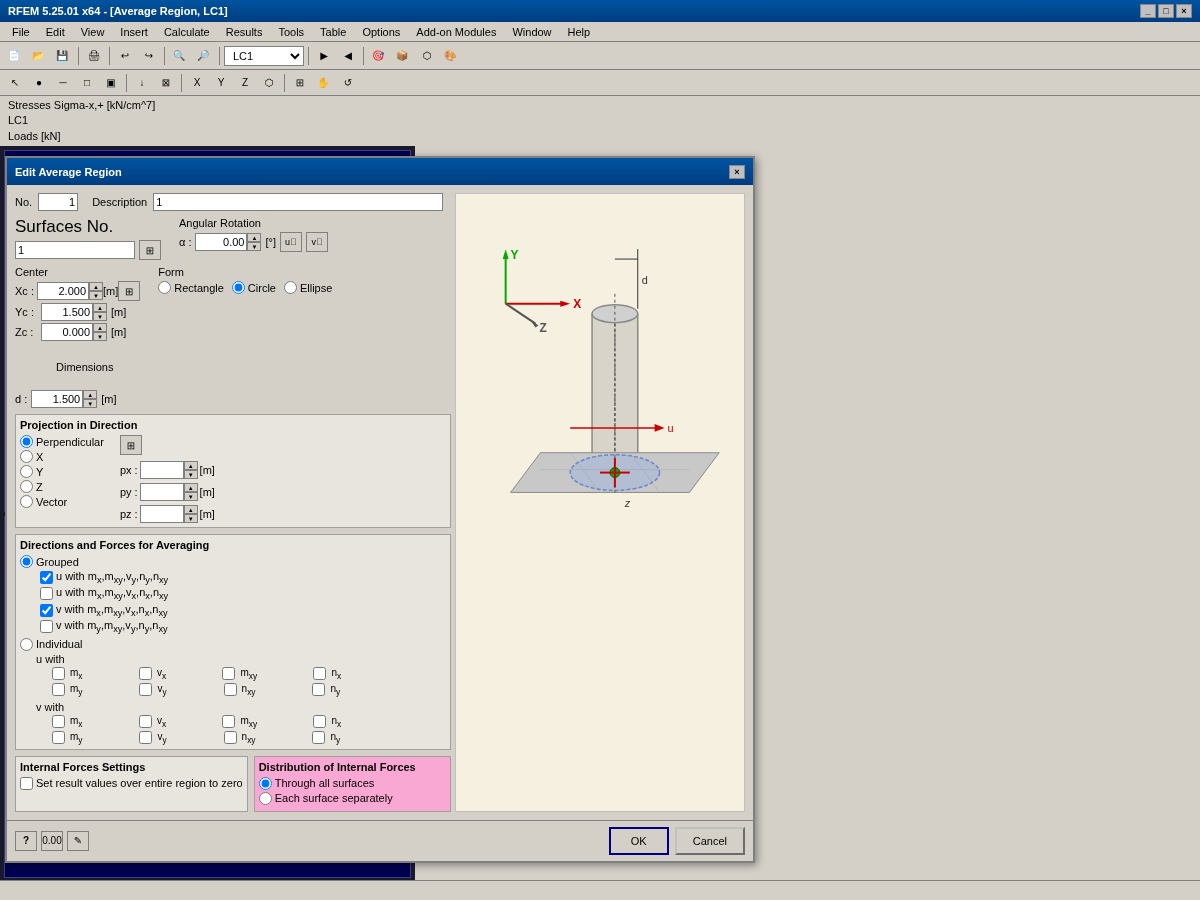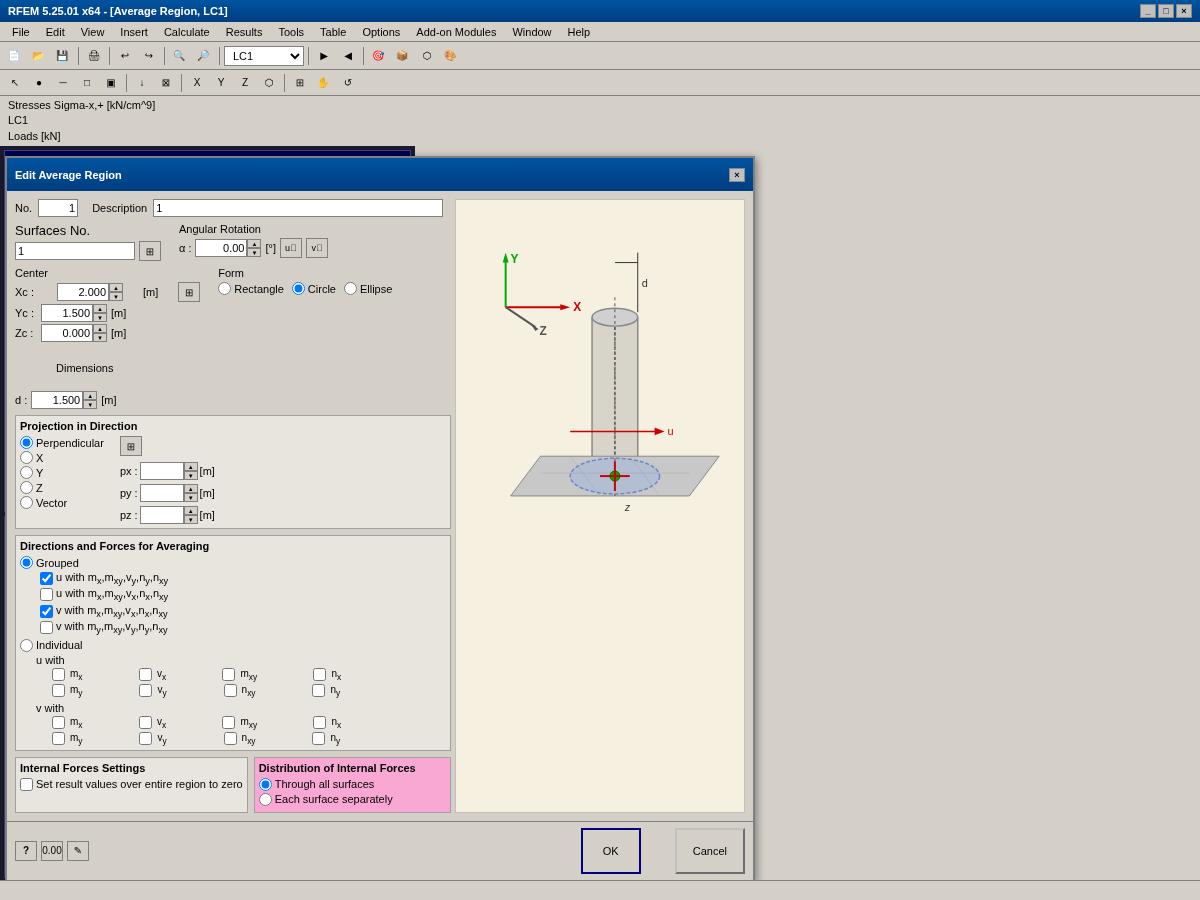--- a/index.html
+++ b/index.html
@@ -151,21 +151,21 @@
       left: 5px;
       width: 750px;
       background: #d4d0c8;
       border: 2px solid #808080;
       box-shadow: 2px 2px 8px rgba(0,0,0,0.4);
     }
 
     .dialog-title {
       background: linear-gradient(to bottom, #0054a0, #003d80);
       color: white;
-      height: 33px;
+      height: 27px;
       display: flex;
       align-items: center;
       padding: 0 8px;
       font-size: 11px;
       font-weight: bold;
     }
     .dialog-close {
       margin-left: auto;
       width: 16px;
       height: 14px;
@@ -282,27 +282,26 @@
       justify-content: space-between;
       align-items: center;
     }
 
     .footer-icons {
       display: flex;
       gap: 4px;
     }
 
     .footer-btn {
-      padding: 15px 16px;
+      padding: 6px 16px;
       background: #d4d0c8;
       border: 2px outset #c0c0c0;
       font-size: 11px;
       cursor: pointer;
       min-width: 60px;
-      margin-left: 28px;
     }
     .footer-btn.default {
       border: 2px solid #000080;
     }
 
     .ok-cancel {
       display: flex;
       gap: 6px;
     }
 
@@ -418,21 +417,21 @@
   <div class="toolbar-btn">Y</div>
   <div class="toolbar-btn">Z</div>
   <div class="toolbar-btn">⬡</div>
   <div class="toolbar-sep"></div>
   <div class="toolbar-btn">⊞</div>
   <div class="toolbar-btn">✋</div>
   <div class="toolbar-btn">↺</div>
 </div>
 
 <div class="status-area">
-  <div>Stresses Sigma-x,+ [kN/cm^9]</div>
+  <div>Stresses Sigma-x,+ [kN/cm^7]</div>
   <div>LC1</div>
   <div>Loads [kN]</div>
 </div>
 
 <div class="main-content">
 
   <div class="canvas-area">
 
     <div class="canvas-panel">
       <svg class="fem-canvas" viewBox="0 0 400 240" xmlns="http://www.w3.org/2000/svg">
@@ -569,21 +568,21 @@
 
         <div class="no-desc-row">
           <label>No.</label>
           <input type="text" class="num-input" style="width: 40px;" value="1">
           <label style="margin-left:8px">Description</label>
           <input type="text" class="desc-input" value="1" style="">
         </div>
 
         <div style="display:flex; gap:8px; margin-bottom:6px;">
           <div>
-            <div style="font-size:13px;margin-bottom:3px;">Surfaces No.</div>
+            <div style="font-size:17px;margin-bottom:3px;">Surfaces No.</div>
             <div style="display:flex;align-items:center;gap:4px;">
               <input type="text" style="width: 120px; height: 18px; font-size: 11px; border: 1px solid rgb(128, 128, 128); background: white; padding: 0px 2px;" value="1">
               <div class="icon-btn">⊞</div>
             </div>
           </div>
           <div style="margin-left:10px;">
             <div style="font-size:11px;margin-bottom:3px;">Angular Rotation</div>
             <div style="display:flex;align-items:center;gap:4px;">
               <label>α :</label>
               <div class="spinbox">
@@ -596,21 +595,21 @@
               <span>[°]</span>
               <div class="icon-btn" style="font-size:9px;">u⃗</div>
               <div class="icon-btn" style="font-size:9px;">v⃗</div>
             </div>
           </div>
         </div>
 
         <div style="display:flex;gap:8px;margin-bottom:20px;">
           <div>
             <div style="font-size:11px;margin-bottom:3px;">Center</div>
-            <div style="display:flex;align-items:center;gap:20px;margin-bottom:2px;">
+            <div style="display:flex;align-items:center;gap:0;margin-bottom:2px;">
               <label style="width:22px;">Xc :</label>
               <div class="spinbox">
                 <input type="text" class="num-input" value="2.000" style="">
                 <div class="spin-btns">
                     <div class="spin-btn">▲</div>
                     <div class="spin-btn">▼</div>
                   </div>
               </div>
               <span>[m]</span>
               <div class="icon-btn">⊞</div>

